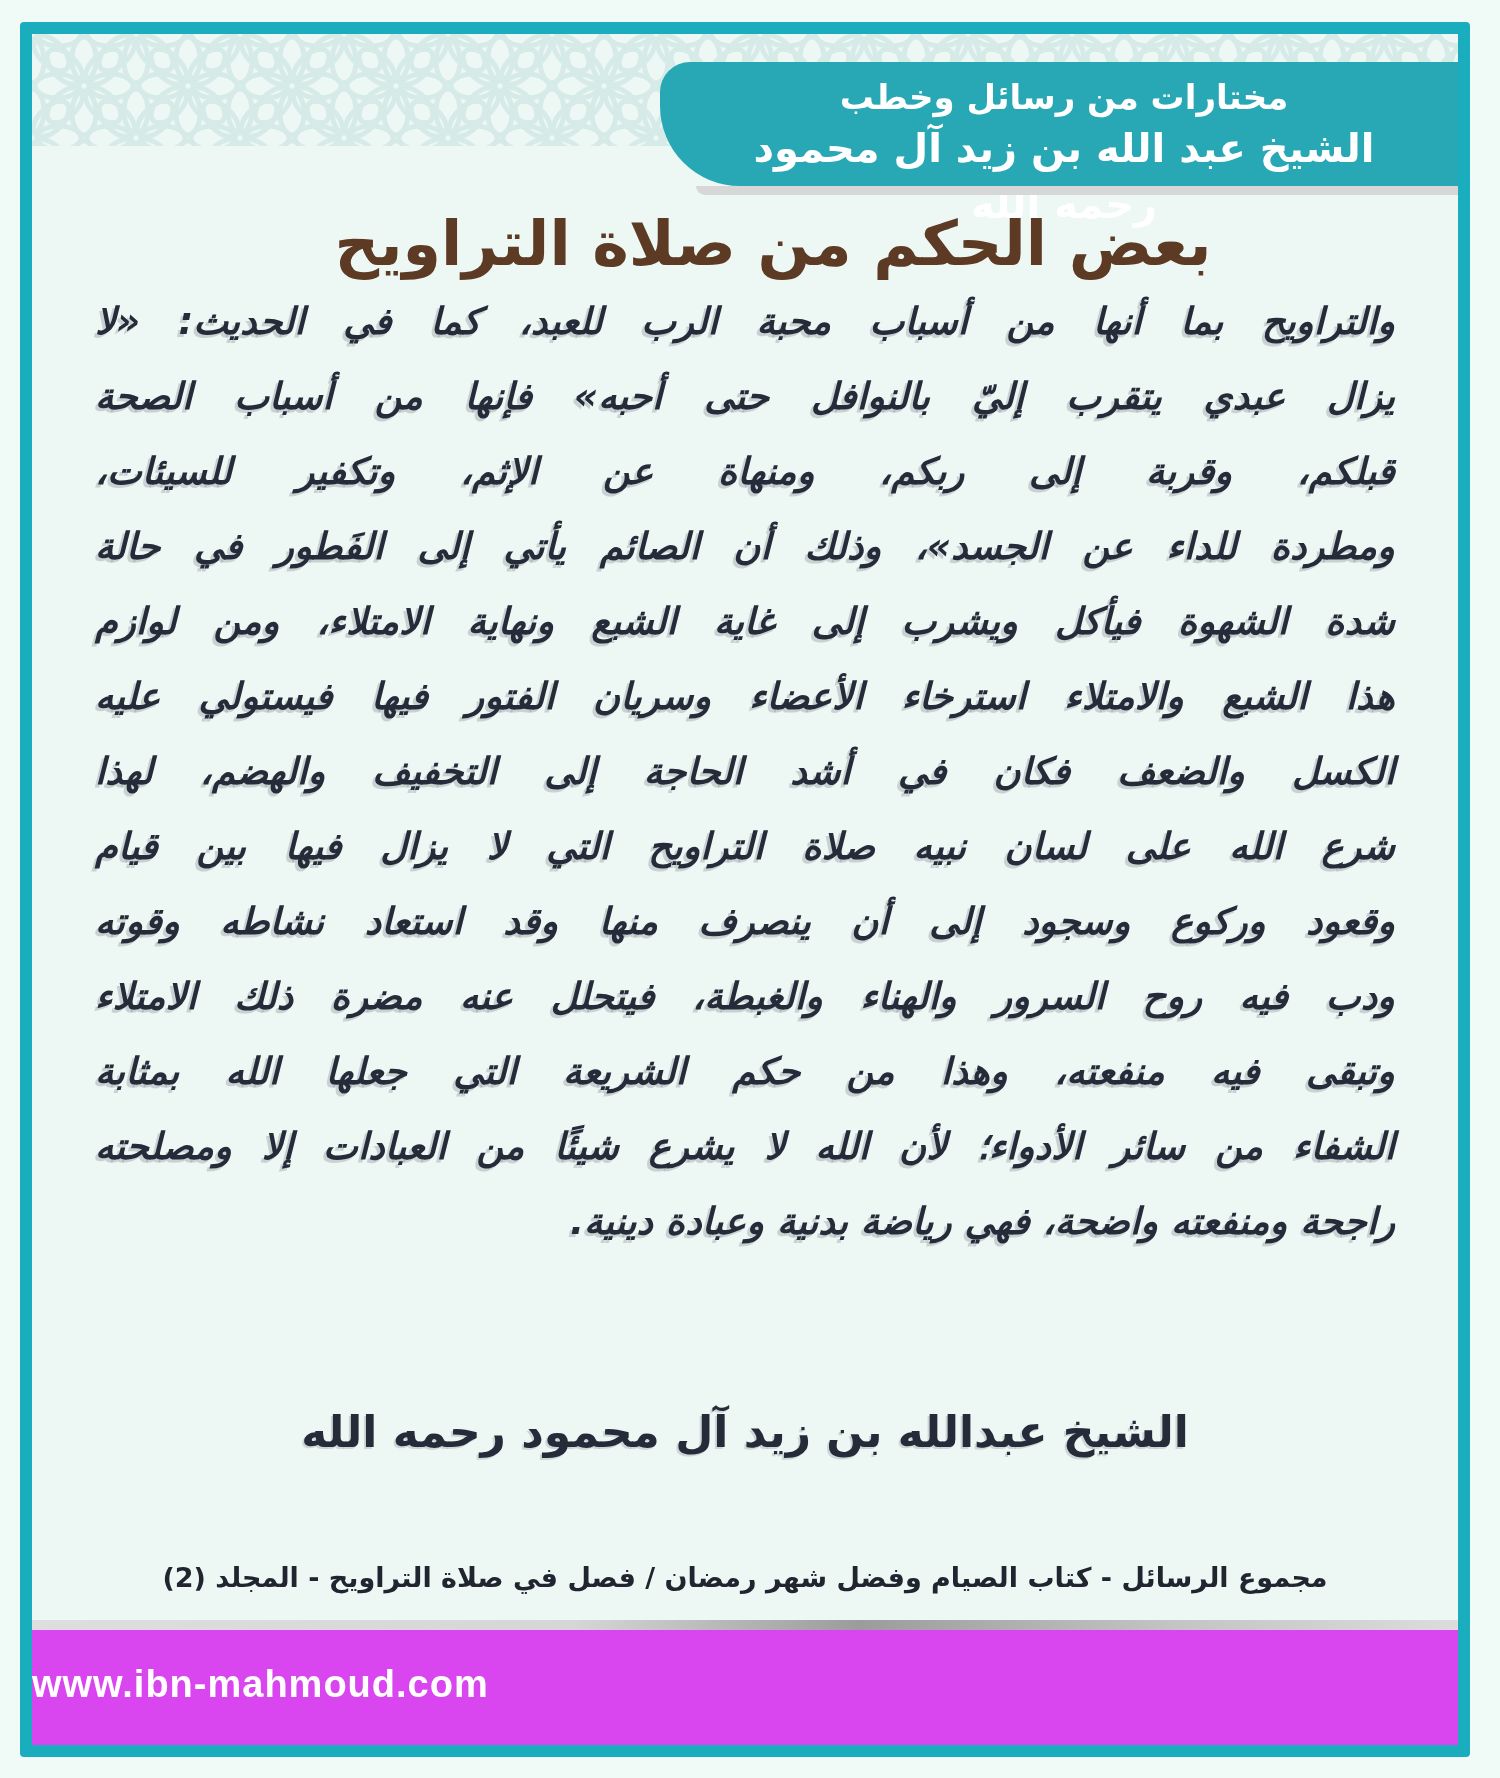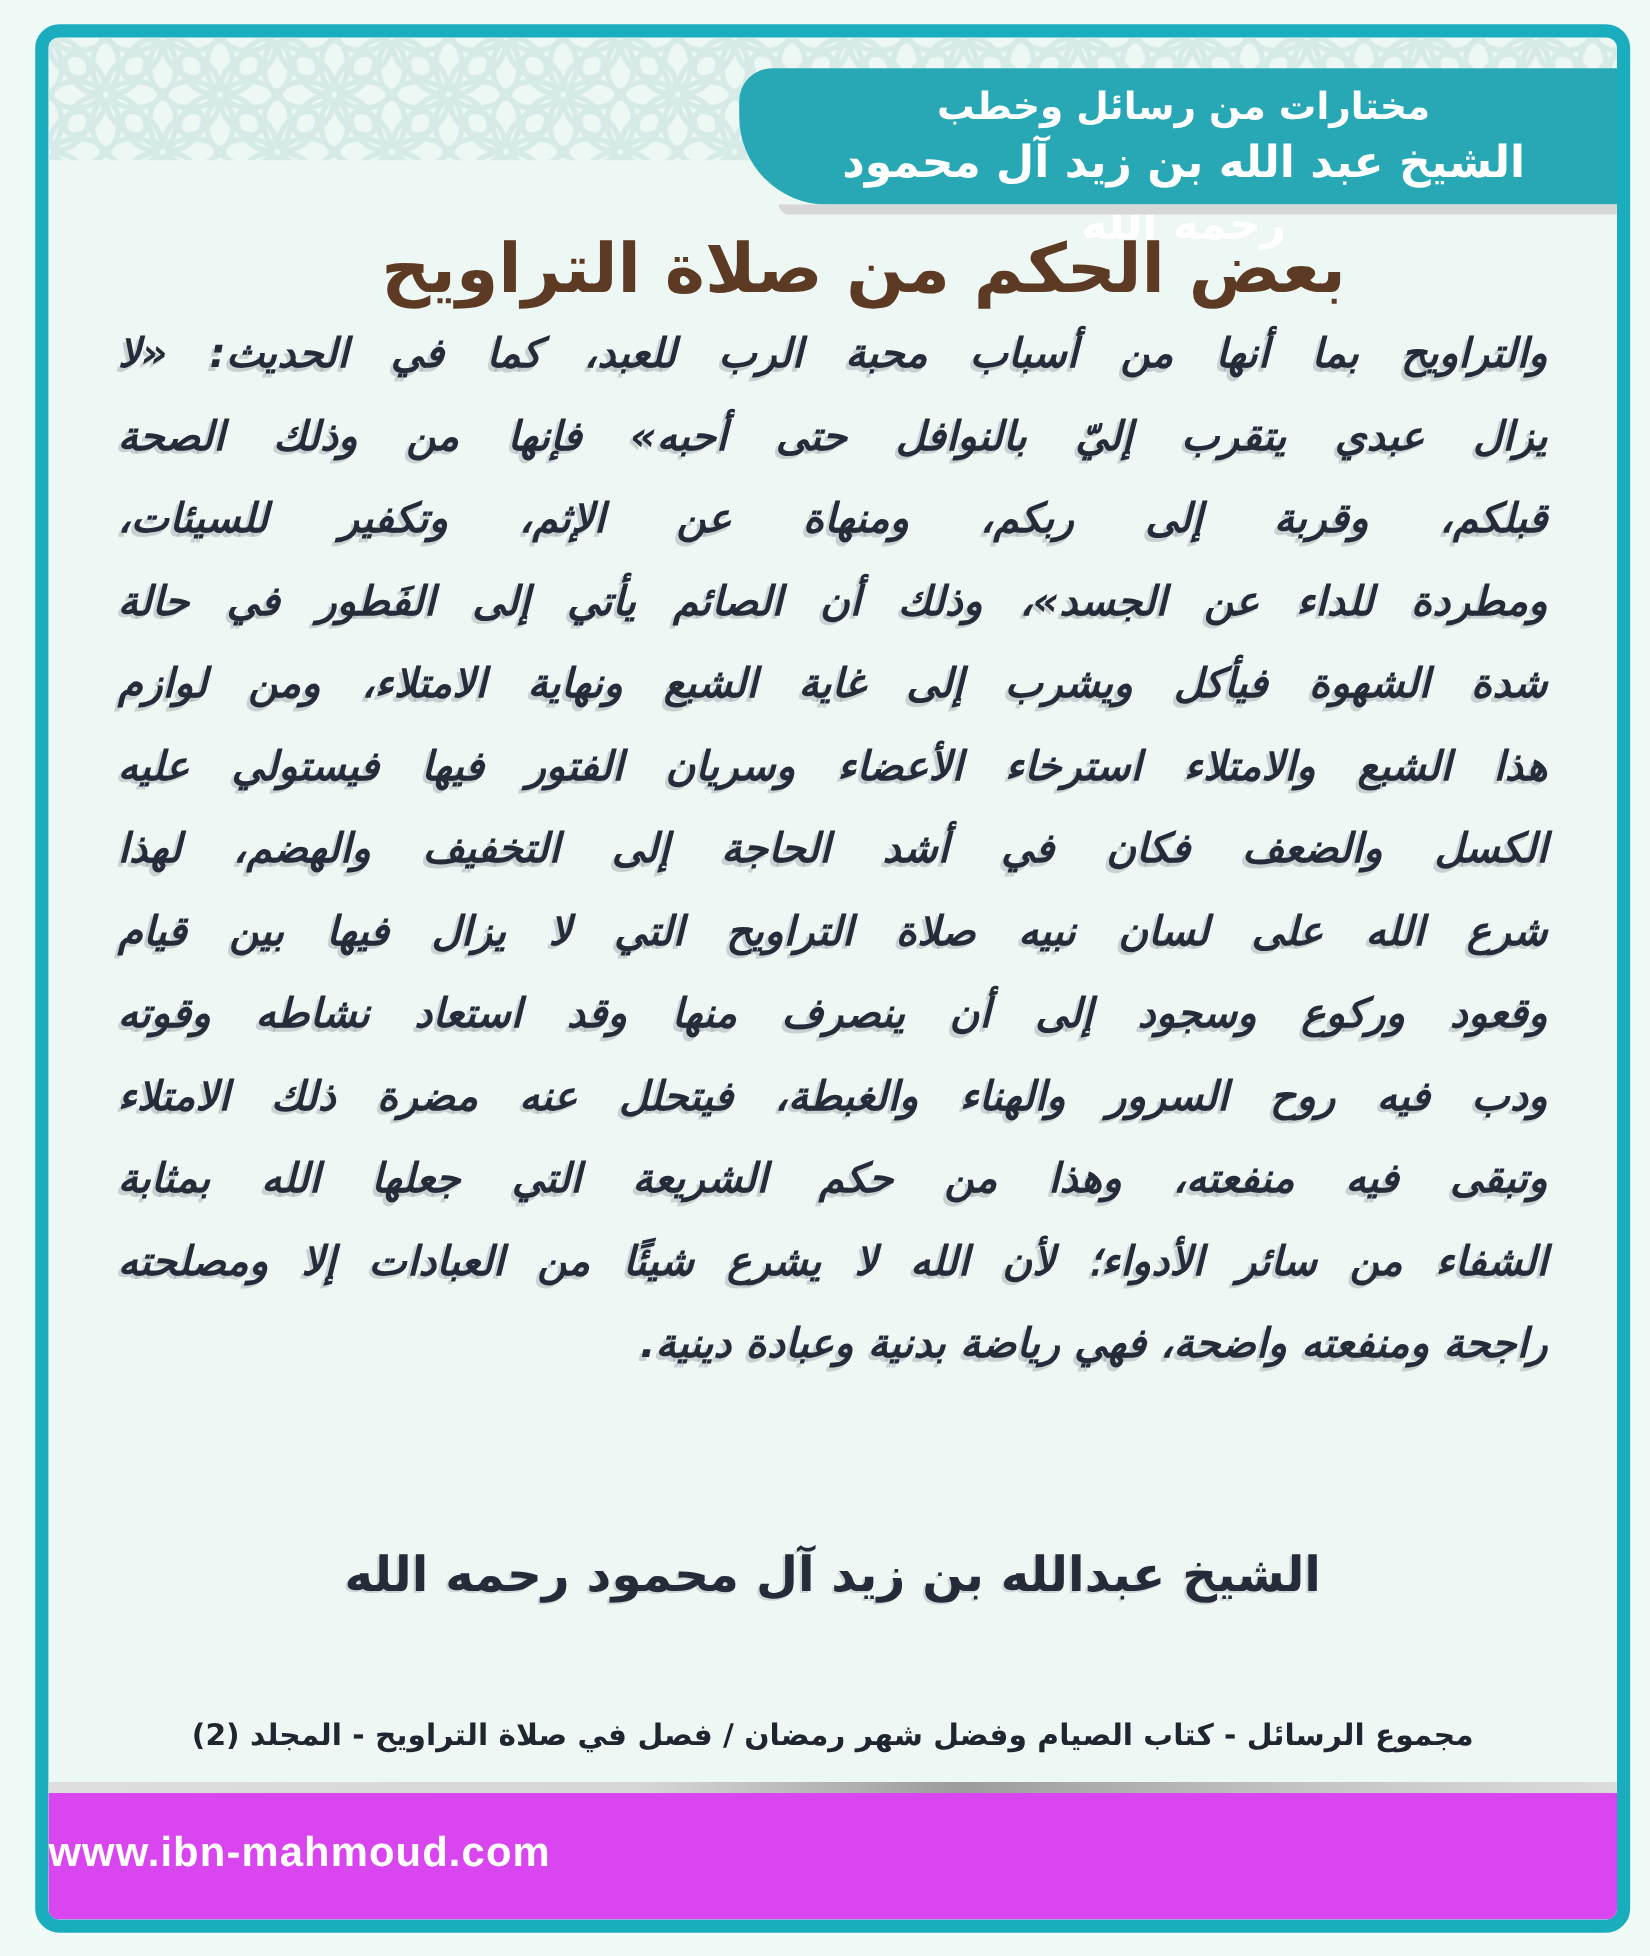--- a/index.html
+++ b/index.html
@@ -4,25 +4,25 @@
 <style>
   html,body{margin:0;padding:0;}
   body{
     width:1500px;height:1778px;
     background:#f0fbf7;
     font-family:"DejaVu Sans", sans-serif;
     position:relative;
     overflow:hidden;
   }
   .frame{
-    position:absolute;left:32px;top:22px;
+    position:absolute;left:20px;top:22px;
     width:1450px;height:1735px;
     box-sizing:border-box;
     border:12px solid #1aadbe;
-    border-radius:22px;
+    border-radius:4px;
     background:#edf7f4;
     overflow:hidden;
   }
   .pattern-band{
     position:absolute;top:0;left:0;width:100%;height:112px;
     overflow:hidden;
   }
   .banner{
     position:absolute;top:28px;right:0;
     width:798px;height:124px;
@@ -121,21 +121,21 @@
   <div class="banner">
     <div class="banner-line1">مختارات من رسائل وخطب</div>
     <div class="banner-line2">الشيخ عبد الله بن زيد آل محمود رحمه الله</div>
   </div>
   <div class="banner-shadow"></div>
 
   <div class="title">بعض الحكم من صلاة التراويح</div>
 
   <div class="body-text">
     <div class="bline">والتراويح بما أنها من أسباب محبة الرب للعبد، كما في الحديث: «لا</div>
-    <div class="bline">يزال عبدي يتقرب إليّ بالنوافل حتى أحبه» فإنها من وذلك الصحة</div>
+    <div class="bline">يزال عبدي يتقرب إليّ بالنوافل حتى أحبه» فإنها من أسباب الصحة</div>
     <div class="bline">قبلكم، وقربة إلى ربكم، ومنهاة عن الإثم، وتكفير للسيئات،</div>
     <div class="bline">ومطردة للداء عن الجسد»، وذلك أن الصائم يأتي إلى الفَطور في حالة</div>
     <div class="bline">شدة الشهوة فيأكل ويشرب إلى غاية الشبع ونهاية الامتلاء، ومن لوازم</div>
     <div class="bline">هذا الشبع والامتلاء استرخاء الأعضاء وسريان الفتور فيها فيستولي عليه</div>
     <div class="bline">الكسل والضعف فكان في أشد الحاجة إلى التخفيف والهضم، لهذا</div>
     <div class="bline">شرع الله على لسان نبيه صلاة التراويح التي لا يزال فيها بين قيام</div>
     <div class="bline">وقعود وركوع وسجود إلى أن ينصرف منها وقد استعاد نشاطه وقوته</div>
     <div class="bline">ودب فيه روح السرور والهناء والغبطة، فيتحلل عنه مضرة ذلك الامتلاء</div>
     <div class="bline">وتبقى فيه منفعته، وهذا من حكم الشريعة التي جعلها الله بمثابة</div>
     <div class="bline">الشفاء من سائر الأدواء؛ لأن الله لا يشرع شيئًا من العبادات إلا ومصلحته</div>

